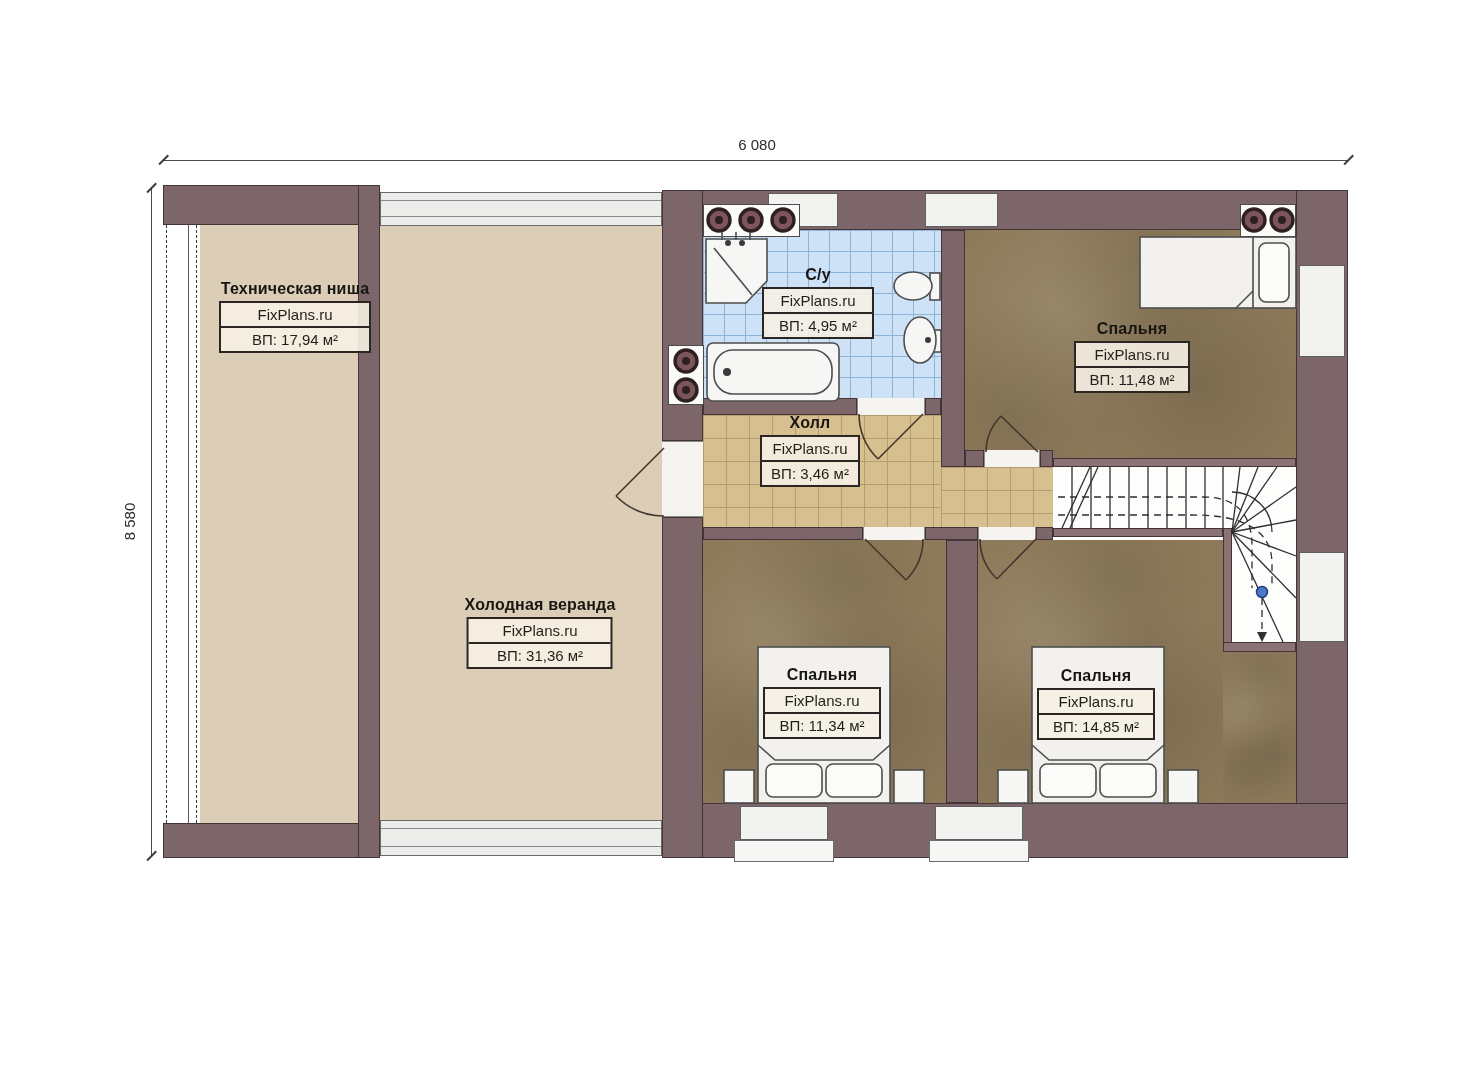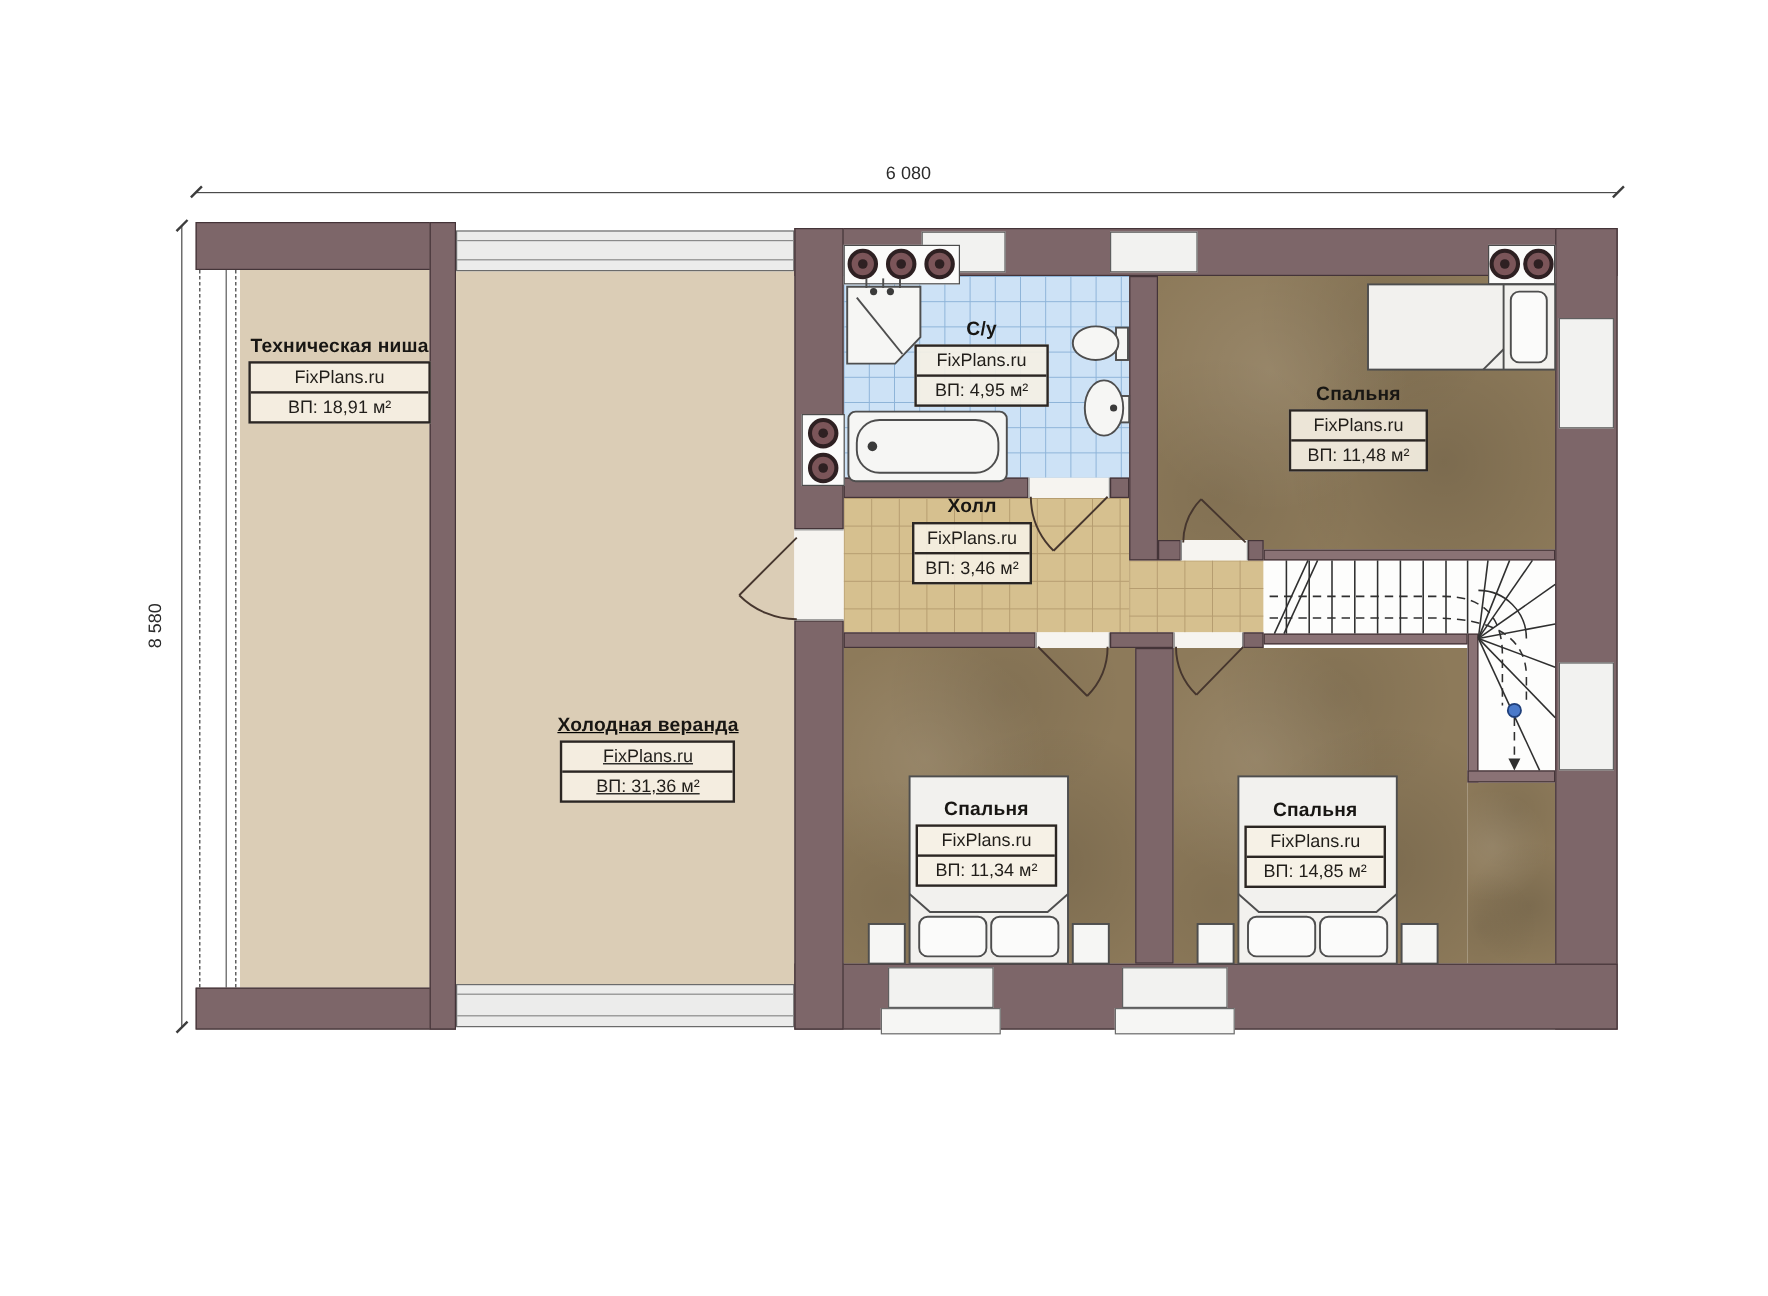--- a/index.html
+++ b/index.html
@@ -232,29 +232,29 @@
     </g>
     <g stroke="#2f2f2f" stroke-width="1.3" fill="none" stroke-dasharray="7 5">
       <path d="M 1058 497 H 1203 Q 1252 497 1252 546 V 588"></path>
       <path d="M 1058 515 H 1193 Q 1272 515 1272 564 V 588"></path>
       <path d="M 1262 598 V 632"></path>
     </g>
     <polygon points="1257,632 1267,632 1262,642" fill="#2f2f2f"></polygon>
     <circle cx="1262" cy="592" r="5.5" fill="#4a79c9" stroke="#1f3f7a" stroke-width="1.5"></circle>
   </svg>
 
-  <div class="room-label" style="left:283px;top:280px;">
+  <div class="room-label" style="left:295px;top:280px;">
     <div class="room-name">Техническая ниша</div>
     <div class="label-box" style="width:148px;">
       <div class="label-row brand">FixPlans.ru</div>
-      <div class="label-row area">ВП: 18,91 м²</div>
-    </div>
-  </div>
-
-  <div class="room-label" style="left:540px;top:596px;text-decoration:underline;">
+      <div class="label-row area">ВП: 17,94 м²</div>
+    </div>
+  </div>
+
+  <div class="room-label" style="left:540px;top:596px;">
     <div class="room-name">Холодная веранда</div>
     <div class="label-box" style="width:142px;">
       <div class="label-row brand">FixPlans.ru</div>
       <div class="label-row area">ВП: 31,36 м²</div>
     </div>
   </div>
 
   <div class="room-label" style="left:818px;top:266px;">
     <div class="room-name">С/у</div>
     <div class="label-box" style="width:108px;">

